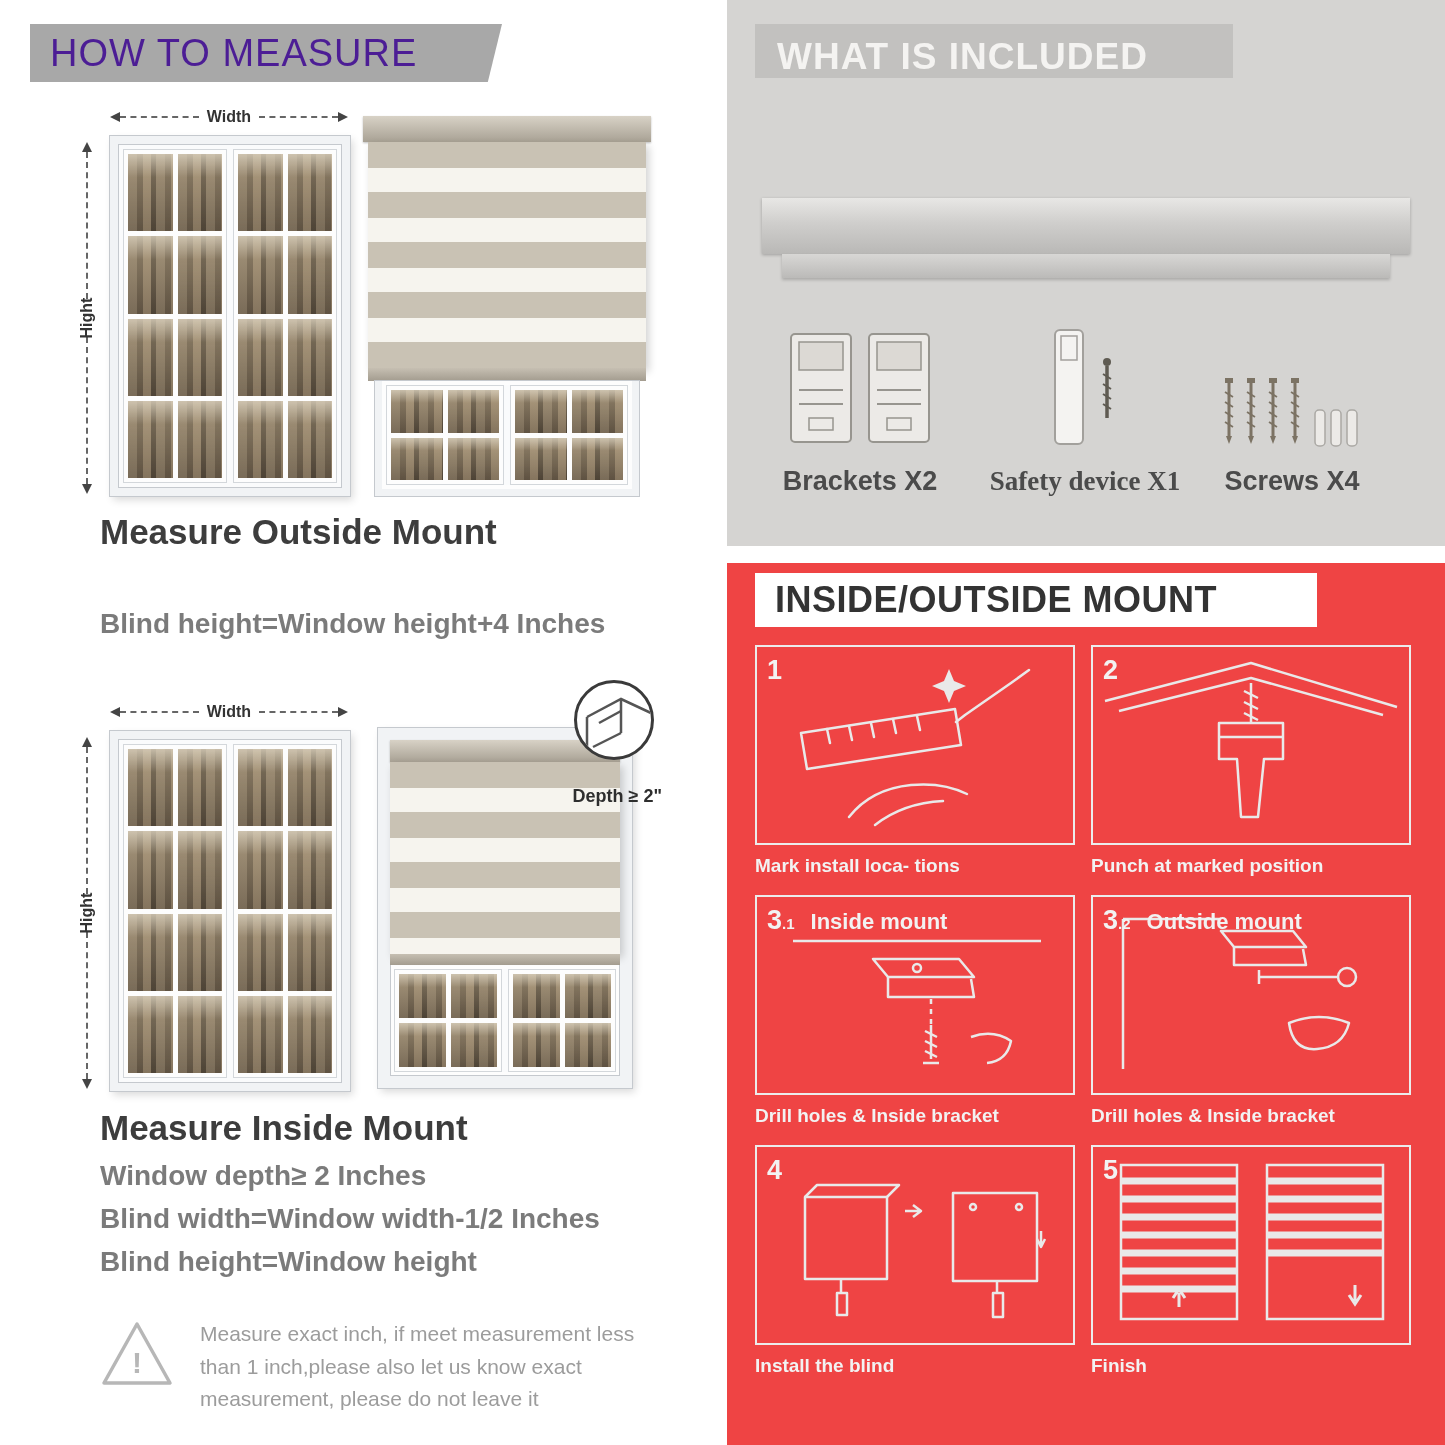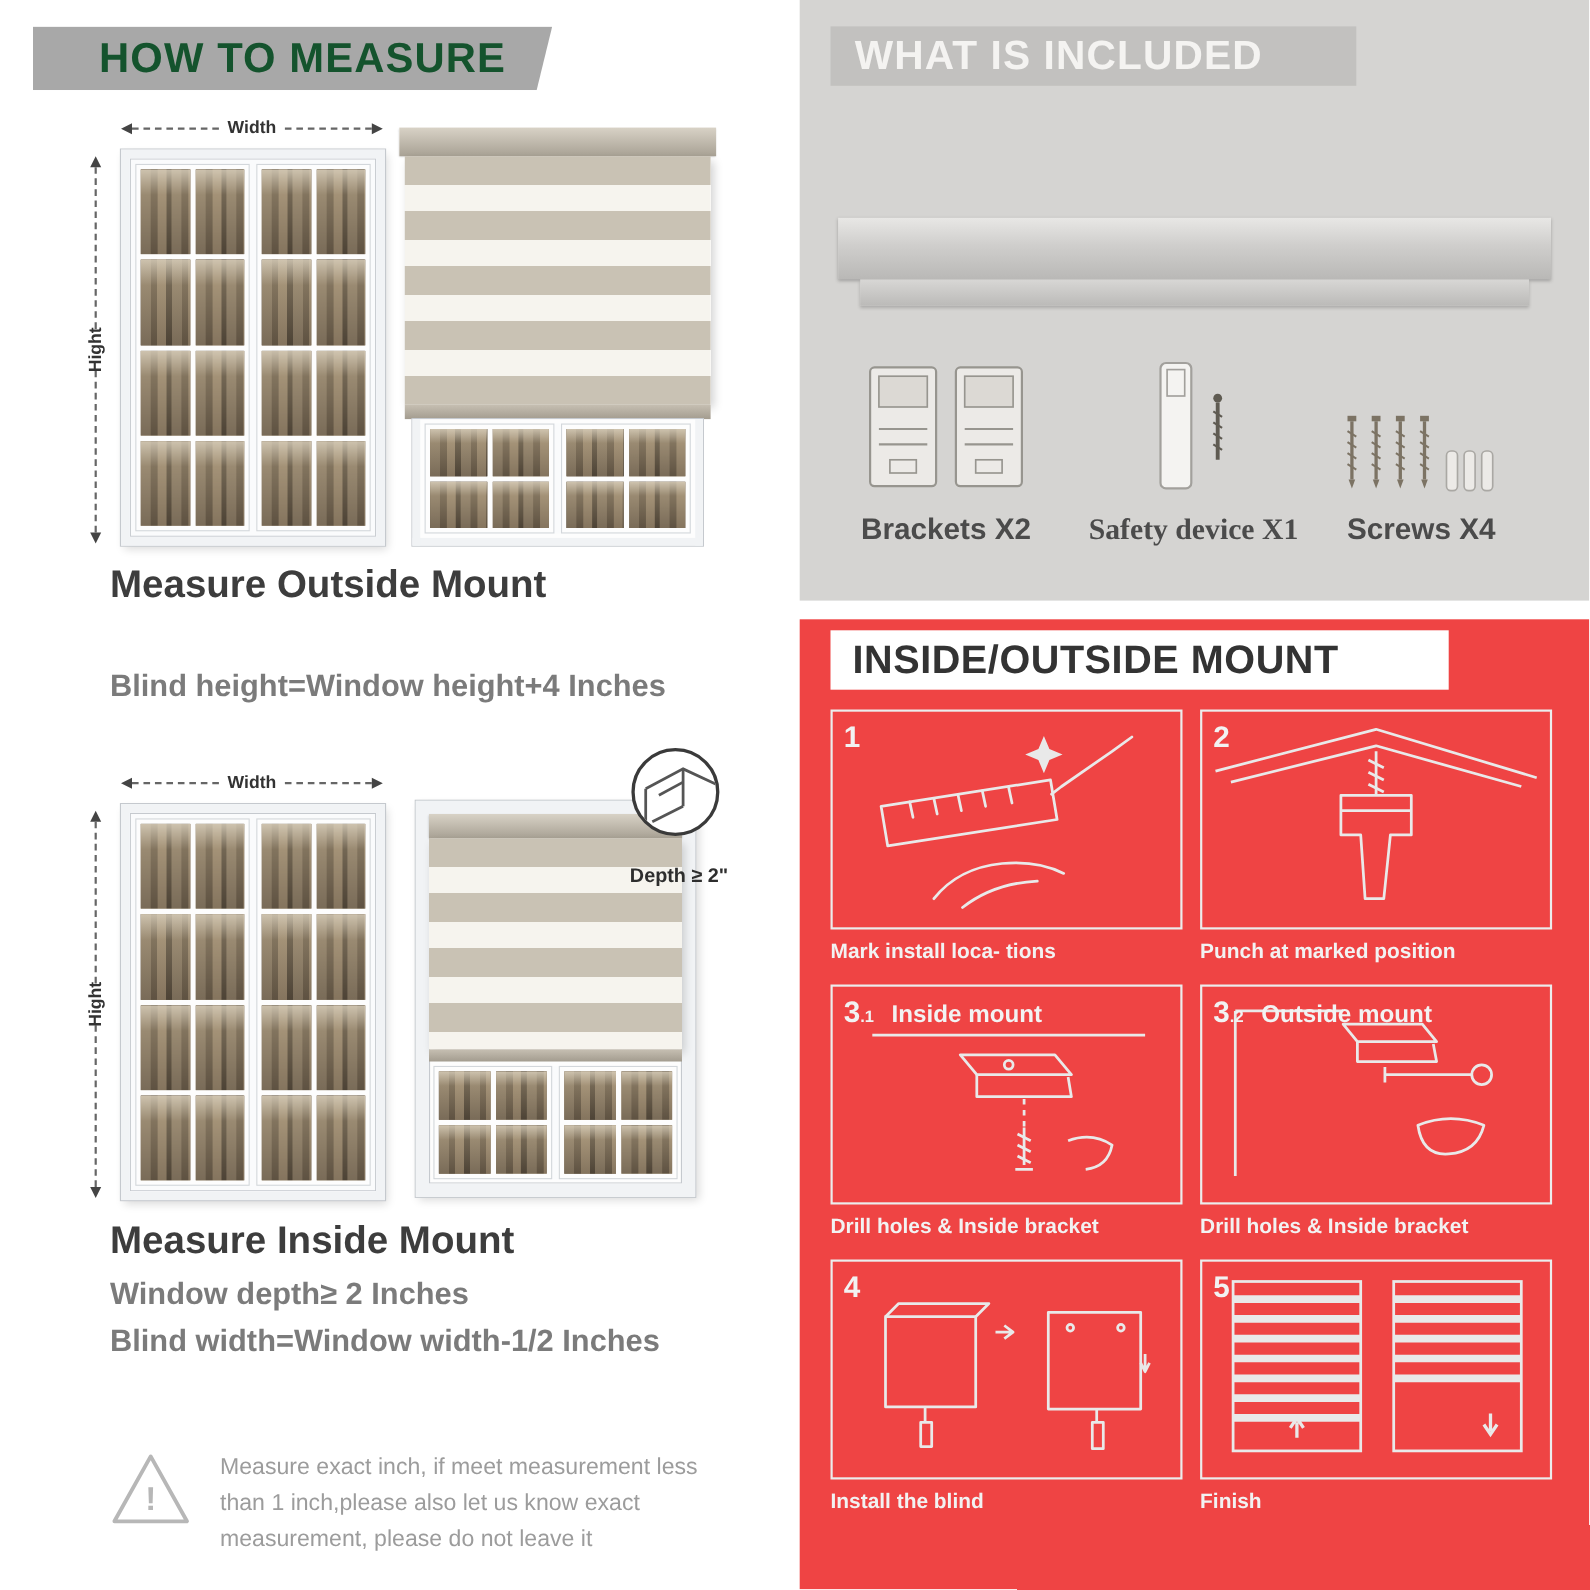--- a/index.html
+++ b/index.html
@@ -3,22 +3,22 @@
 <meta charset="utf-8">
 <style>
   * { margin:0; padding:0; box-sizing:border-box; }
   body { font-family:"Liberation Sans", sans-serif; background:#fff; }
   .page { position:relative; width:1445px; height:1445px; background:#fff; overflow:hidden; }
   .abs { position:absolute; }
 
   
   .how-banner { background:#a8a8a8; display:flex; align-items:center; padding-left:20px;
                 clip-path:polygon(0 0,100% 0,97% 100%,0 100%); }
-  .how-banner span { color:#14532d; font-size:38px; font-weight:bold; letter-spacing:1px;margin-left:40px; }
-  .inc-banner { background:#c2c1bf; display:flex; align-items:center; padding-left:22px; }
+  .how-banner span { color:#4c1d95; font-size:38px; font-weight:normal; letter-spacing:1px; }
+  .inc-banner { background:#c2c1bf; display:flex; align-items:flex-end; padding-left:22px; }
   .inc-banner span { color:#f4f3f1; font-size:37px; font-weight:bold; letter-spacing:1px; }
   .mount-banner { background:#ffffff; display:flex; align-items:center; padding-left:20px; }
   .mount-banner span { color:#333333; font-size:36px; font-weight:bold; letter-spacing:0.5px; }
 
   
   .h-arrow { display:flex; align-items:center; height:18px; }
   .v-arrow { display:flex; flex-direction:column; align-items:center; width:18px; }
   .dash { flex:1; border-top:2px dashed #666; height:0; }
   .vdash { flex:1; border-left:2px dashed #666; width:0; }
   .ah { width:0; height:0; flex:none; }
@@ -232,20 +232,21 @@
           <path d="M22 40 L44 28"></path>
         </g>
       </svg>
     </div>
     <div class="depth-lbl" style="right:-30px; top:58px;">Depth ≥ 2"</div>
   </div>
 
   <h2 class="abs sec-title" style="left:100px; top:1108px;">Measure Inside Mount</h2>
   <p class="abs sec-line" style="left:100px; top:1160px;">Window depth≥ 2 Inches</p>
   <p class="abs sec-line" style="left:100px; top:1203px;">Blind width=Window width-1/2 Inches</p>
+  <p class="abs sec-line" style="left:100px; top:1246px;">Blind height=Window height</p>
 
   <div class="abs warn-wrap" style="left:98px; top:1318px; width:550px;">
     <svg width="78" height="72" viewBox="0 0 78 72">
       <path d="M39 6 L72 65 L6 65 Z" fill="none" stroke="#b7b7b7" stroke-width="3.5" stroke-linejoin="round"></path>
       <text x="39" y="55" text-anchor="middle" font-size="30" font-weight="bold" fill="#b7b7b7">!</text>
     </svg>
     <p class="warn-text">Measure exact inch, if meet measurement less than 1 inch,please also let us know exact measurement, please do not leave it</p>
   </div>
 
   <div class="abs included" style="left:727px; top:0; width:718px; height:546px;">

